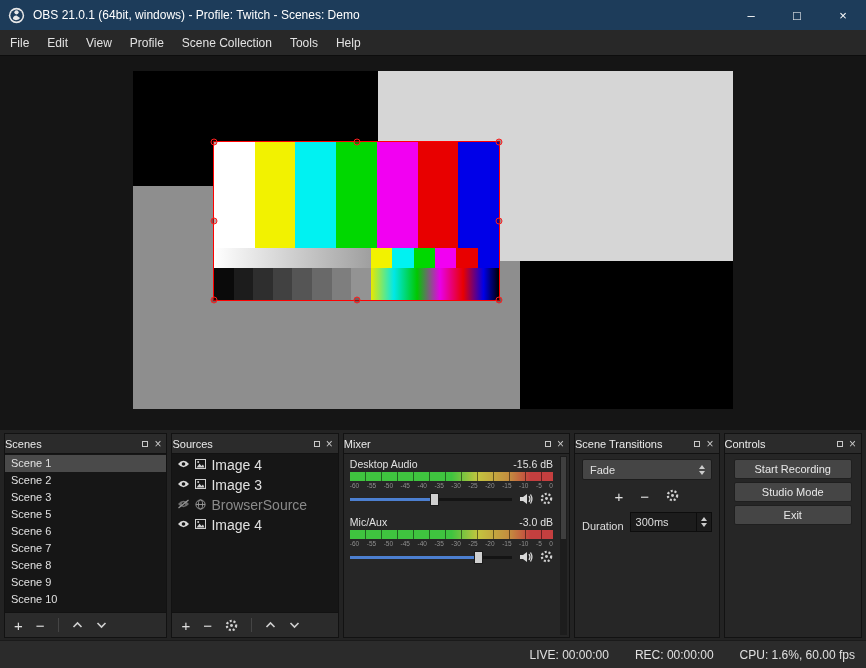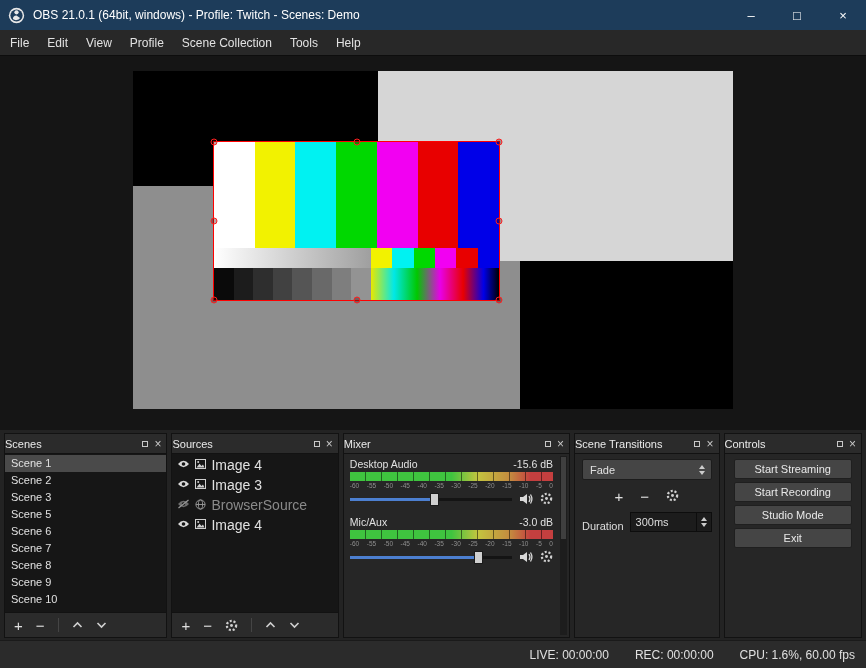--- a/index.html
+++ b/index.html
@@ -450,21 +450,20 @@
       <div class="p-head">
         <span class="p-title">Controls</span>
         <span class="p-icons">
           <svg width="8" height="8">
               <rect x="1.5" y="1.5" width="5" height="5" fill="none" stroke="#c8c8c8"></rect>
             </svg>
           <span class="close-ic">×</span>
         </span>
       </div>
       <div class="p-body ctrl-body">
-        <div class="ctrl-btn">Start Streaming</div>
         <div class="ctrl-btn">Start Recording</div>
         <div class="ctrl-btn">Studio Mode</div>
         <div class="ctrl-btn">Exit</div>
       </div>
     </div>
 
   </div>
 
   <div class="statusbar">
     <span>LIVE: 00:00:00</span>

